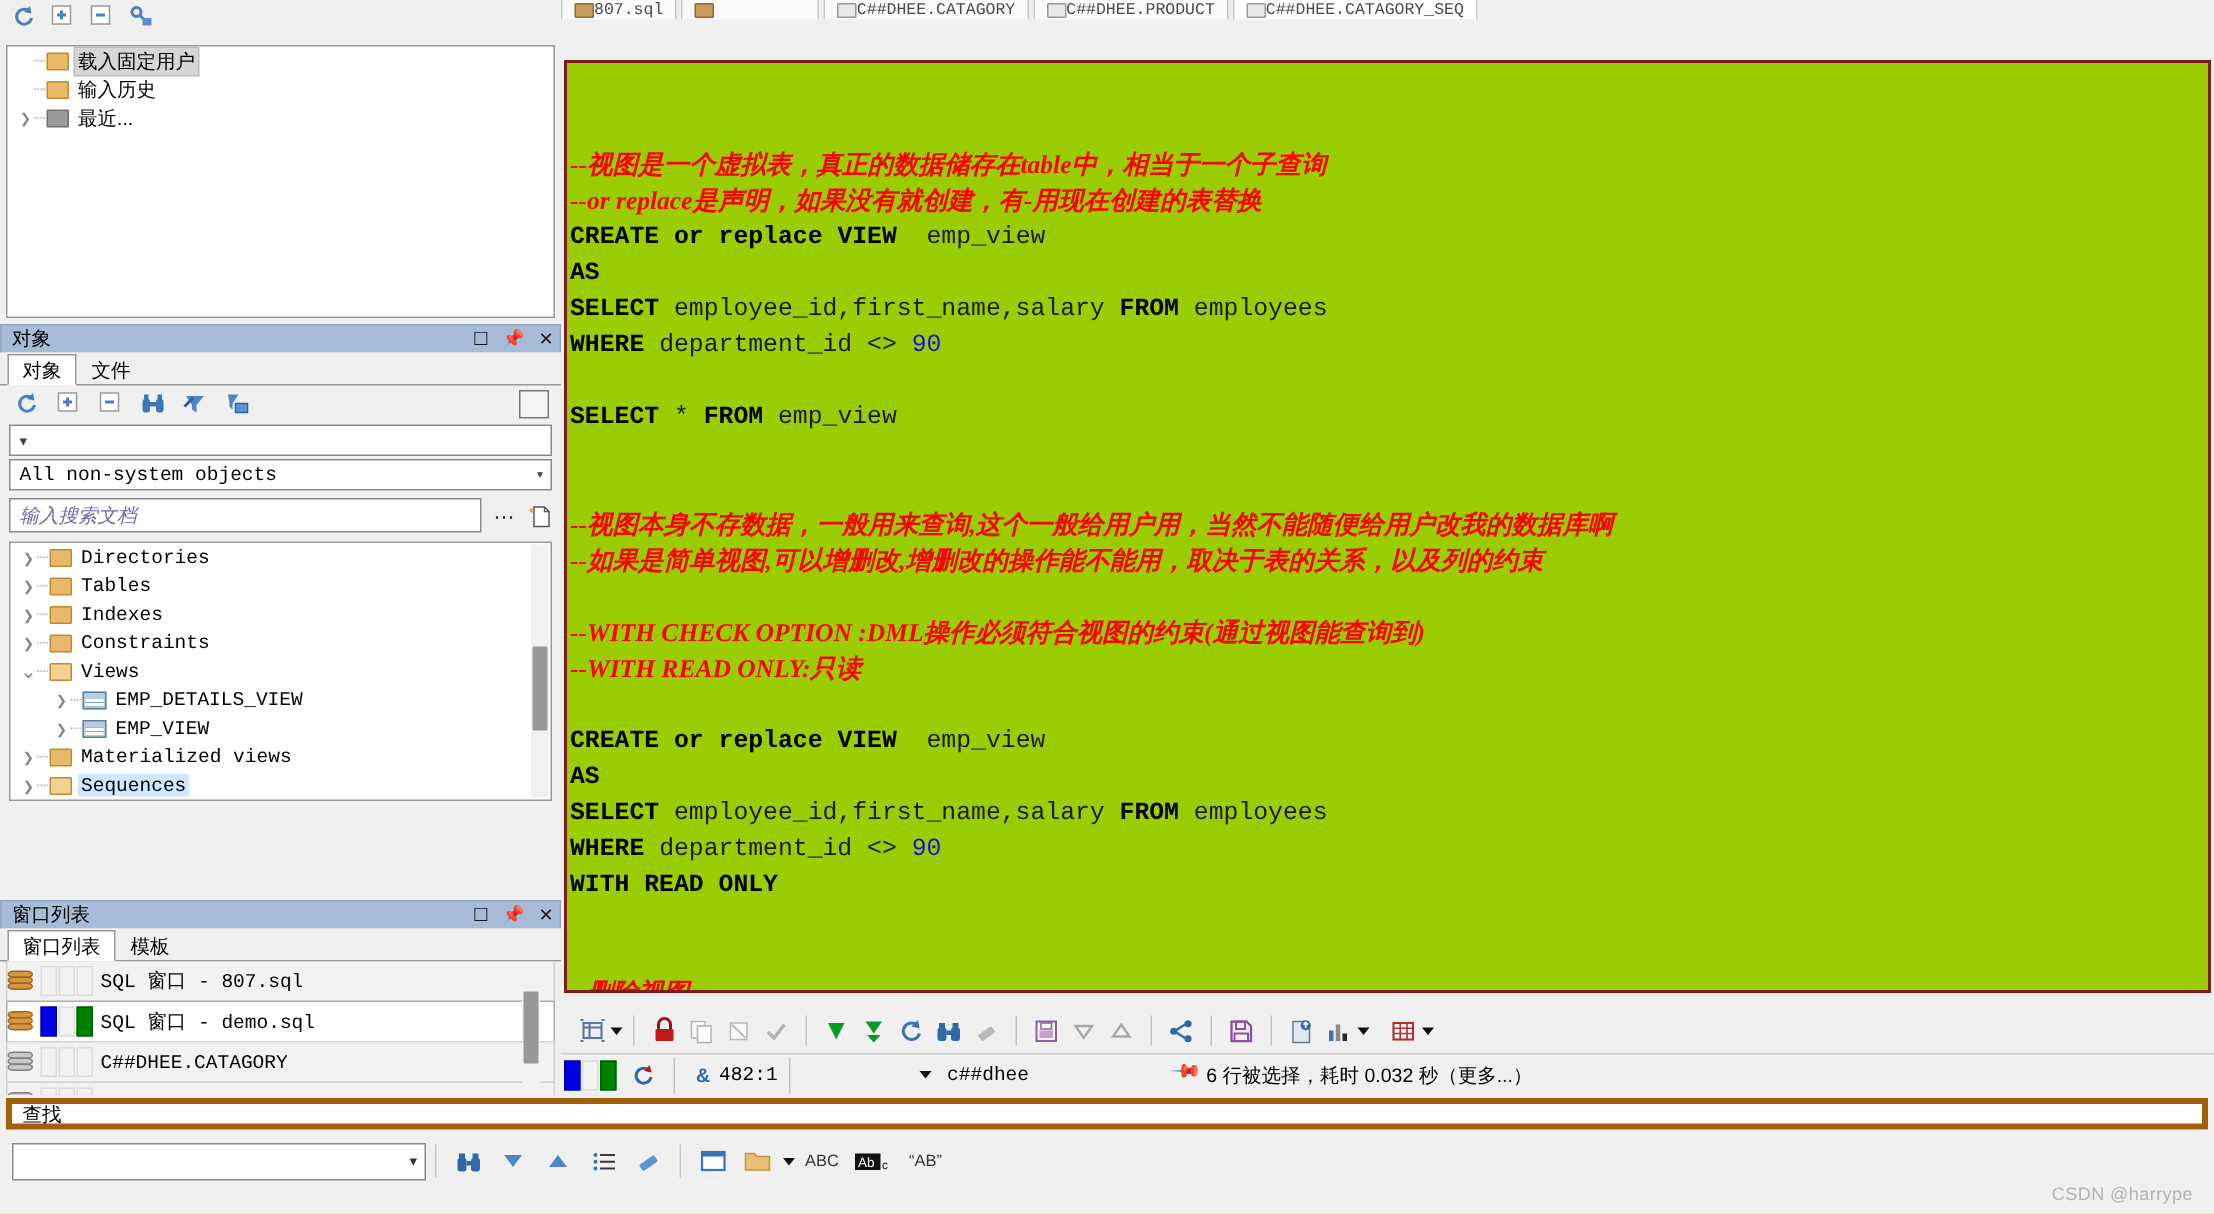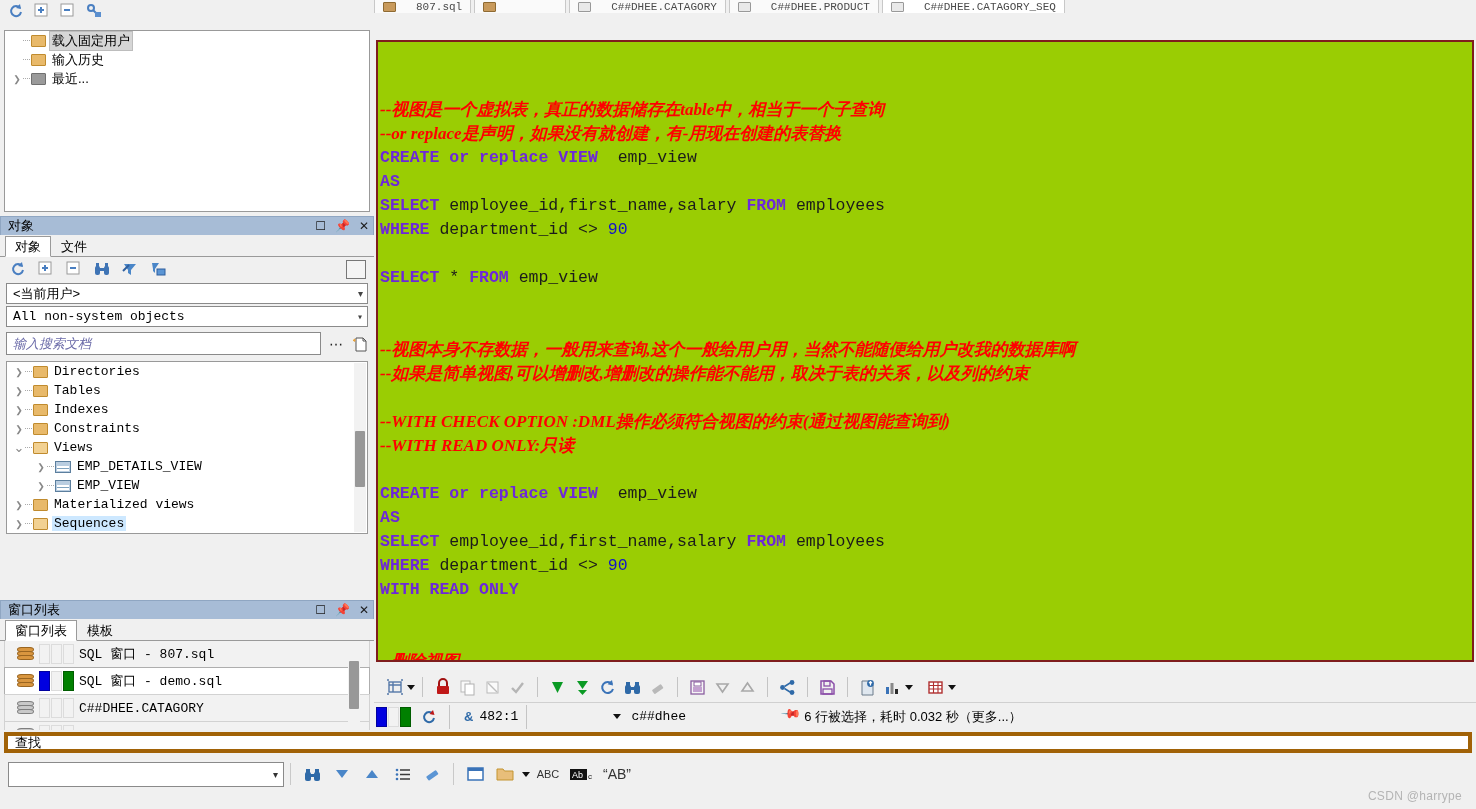--- a/index.html
+++ b/index.html
@@ -110,21 +110,21 @@
   .view-ico:after {
     content:""; position:absolute; left:1px; top:4px; right:1px; bottom:1px;
     background: repeating-linear-gradient(to bottom,#fff 0 2px,#7fa3bf 2px 3px);
   }
 
   
   #win-panel { position: absolute; left: 0; top: 564px; width: 374px; height: 166px; margin-top: 36px; }
   .wl-list { margin: 0 4px 0 4px; position: relative; height: 100px; overflow: hidden; }
   .wl-row {
     display: flex; align-items: center; height: 28px; background: #f2f2f2;
-    border: 1px solid #d2d2d2; margin-top: -1px; padding-left: 12px;
+    border: 1px solid #d2d2d2; margin-top: -1px; padding-left: 0;
   }
   .wl-row.sel { background: #fff; border-color: #aeaeae; }
   .db-ico {
     width: 17px; height: 16px; flex: 0 0 17px; margin-right: 5px; position: relative;
   }
   .db-ico i {
     position: absolute; left: 0; right: 0; height: 5px; border-radius: 50%/100%;
     background: #d9963f; border: 1px solid #9a6520;
   }
   .db-ico.grey i { background: #c9c9c9; border-color: #7e7e7e; }
@@ -152,21 +152,21 @@
   .fbtn { width: 30px; height: 26px; display: flex; align-items: center; justify-content: center; cursor: pointer; }
   .sep-v { width: 1px; height: 22px; background: #c9c9c9; margin: 0 6px; }
 
   
   #right-col { position: absolute; left: 374px; top: 0; width: 1102px; height: 730px; }
   #top-tabbar {
     position: absolute; left: 0; top: 0; width: 1102px; height: 13px;
     background: #f0f0f0; display: flex; align-items: flex-end; overflow: hidden;
   }
   .dtab {
-    height: 14px; display: flex; align-items: center; gap: 20px;
+    height: 14px; display: flex; align-items: center; gap: 0;
     padding: 0 8px; background: #fafafa; border: 1px solid #c8c8c8; border-bottom: none;
     font-family: "Liberation Mono", monospace; font-size: 11px; color: #4a4a4a;
     white-space: nowrap; overflow: hidden; margin-right: 3px; cursor: pointer;
   }
   .dtab.act { background: #fff; }
   .tab-ico { width: 13px; height: 10px; flex: 0 0 13px; background: #c89a5c; border: 1px solid #8e6a32; border-radius: 1px; }
   .tab-ico.grid { background: #e9e9e9; border-color: #999; }
 
   #sql-tabs {
     position: absolute; left: 0; top: 13px; width: 1102px; height: 24px;
@@ -183,21 +183,21 @@
     position: absolute; left: 2px; top: 40px; width: 1098px; height: 622px;
     background: #9ACD03; border: 2px solid #7f1d1d; overflow: hidden;
   }
   #code {
     position: absolute; left: 2px; top: 8px; right: 0;
     font-family: "Liberation Mono", monospace;
     font-size: 16.5px; line-height: 24px; white-space: pre;
   }
   .ln { height: 24px; white-space: pre; }
   .cmt { color: #FF0000; font-style: italic; font-weight: bold; font-family: "Liberation Serif", serif; font-size: 17px; }
-  .kw  { color: #6d28d9; font-weight: bold; }
+  .kw  { color: #000000; font-weight: bold; }
   .id  { color: #1b1b1b; }
   .num { color: #1414c8; }
   .op  { color: #1b1b1b; }
 
   #ed-toolbar {
     position: absolute; left: 374px; top: 672px; width: 1102px; height: 30px;
     background: #f0f0f0; display: flex; align-items: center; padding-left: 8px;
   }
   .etb { width: 25px; height: 25px; display: flex; align-items: center; justify-content: center; cursor: pointer; }
   .etb-sep { width: 1px; height: 20px; background: #c4c4c4; margin: 0 7px; }
@@ -324,21 +324,20 @@
         <span class="tb-ico">
           <svg width="16" height="16" viewBox="0 0 16 16">
               <path d="M2 2 L9 2 L5 8 L5 12 L3 10 L3 8 Z" fill="#4a86c8"></path>
               <rect x="7" y="8" width="8" height="6" fill="#5b95d4" stroke="#2f5f9e"></rect>
             </svg>
         </span>
         <span class="obj-square"></span>
       </div>
 
       <div class="combo">
-        <span class="cval">&lt;当前用户&gt;</span>
         <span class="chev">▾</span>
       </div>
 
       <div class="combo mono">
         <span class="cval">All non-system objects</span>
         <span class="chev">▾</span>
       </div>
 
       <div class="searchrow">
         <div class="searchbox">
@@ -725,18 +724,18 @@
       </span>
       <span class="caretdn" style="margin-left:2px"></span>
       <span class="fbtn" style="width:36px;font-size:11px;color:#333">ABC</span>
       <span class="fbtn" style="width:34px">
         <svg width="26" height="13" viewBox="0 0 26 13">
             <rect x="0" y="1" width="17" height="11" fill="#111"></rect>
             <text x="2" y="10" font-size="9" font-family="Liberation Sans" fill="#fff">Ab</text>
             <text x="18" y="11" font-size="8" font-family="Liberation Sans" fill="#111">c</text>
           </svg>
       </span>
-      <span class="fbtn" style="width:34px;font-size:14px;color:#333">“AB”</span>
+      <span class="fbtn" style="width:34px;font-size:11px;color:#333">“AB”</span>
     </div>
   </div>
 
   <div id="watermark">CSDN @harrype</div>
 </div>
 
 </body></html>

